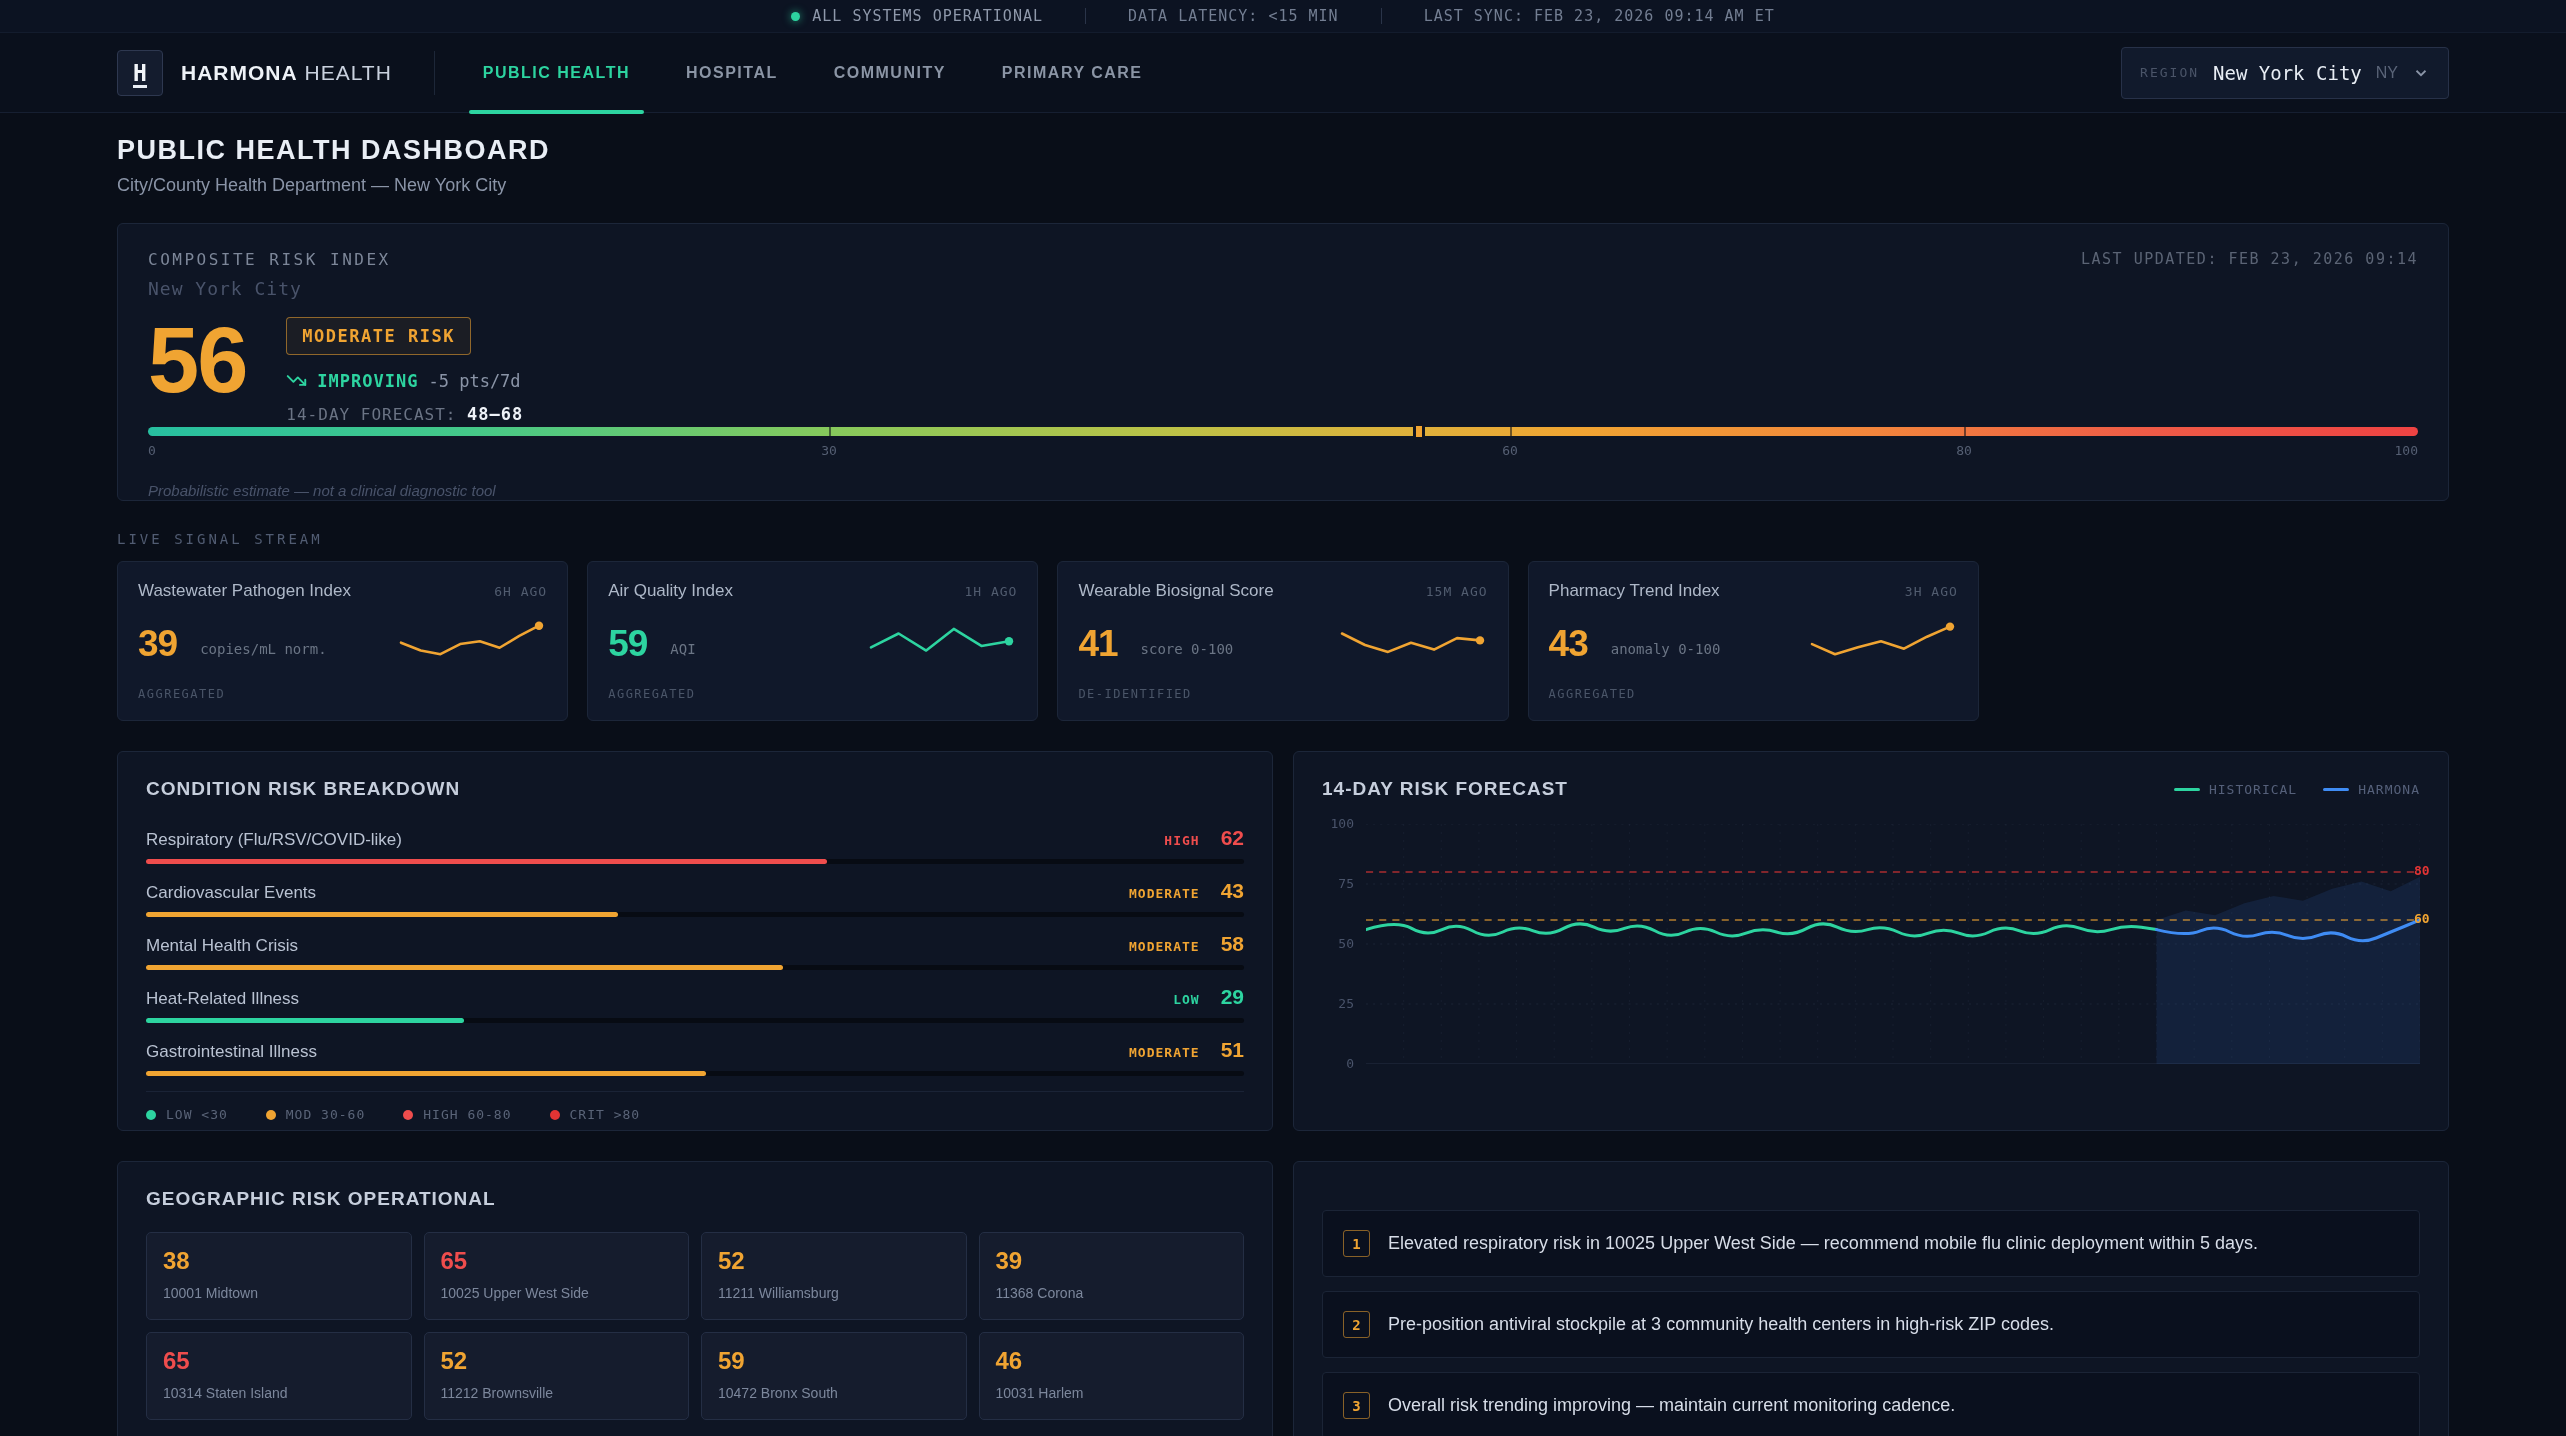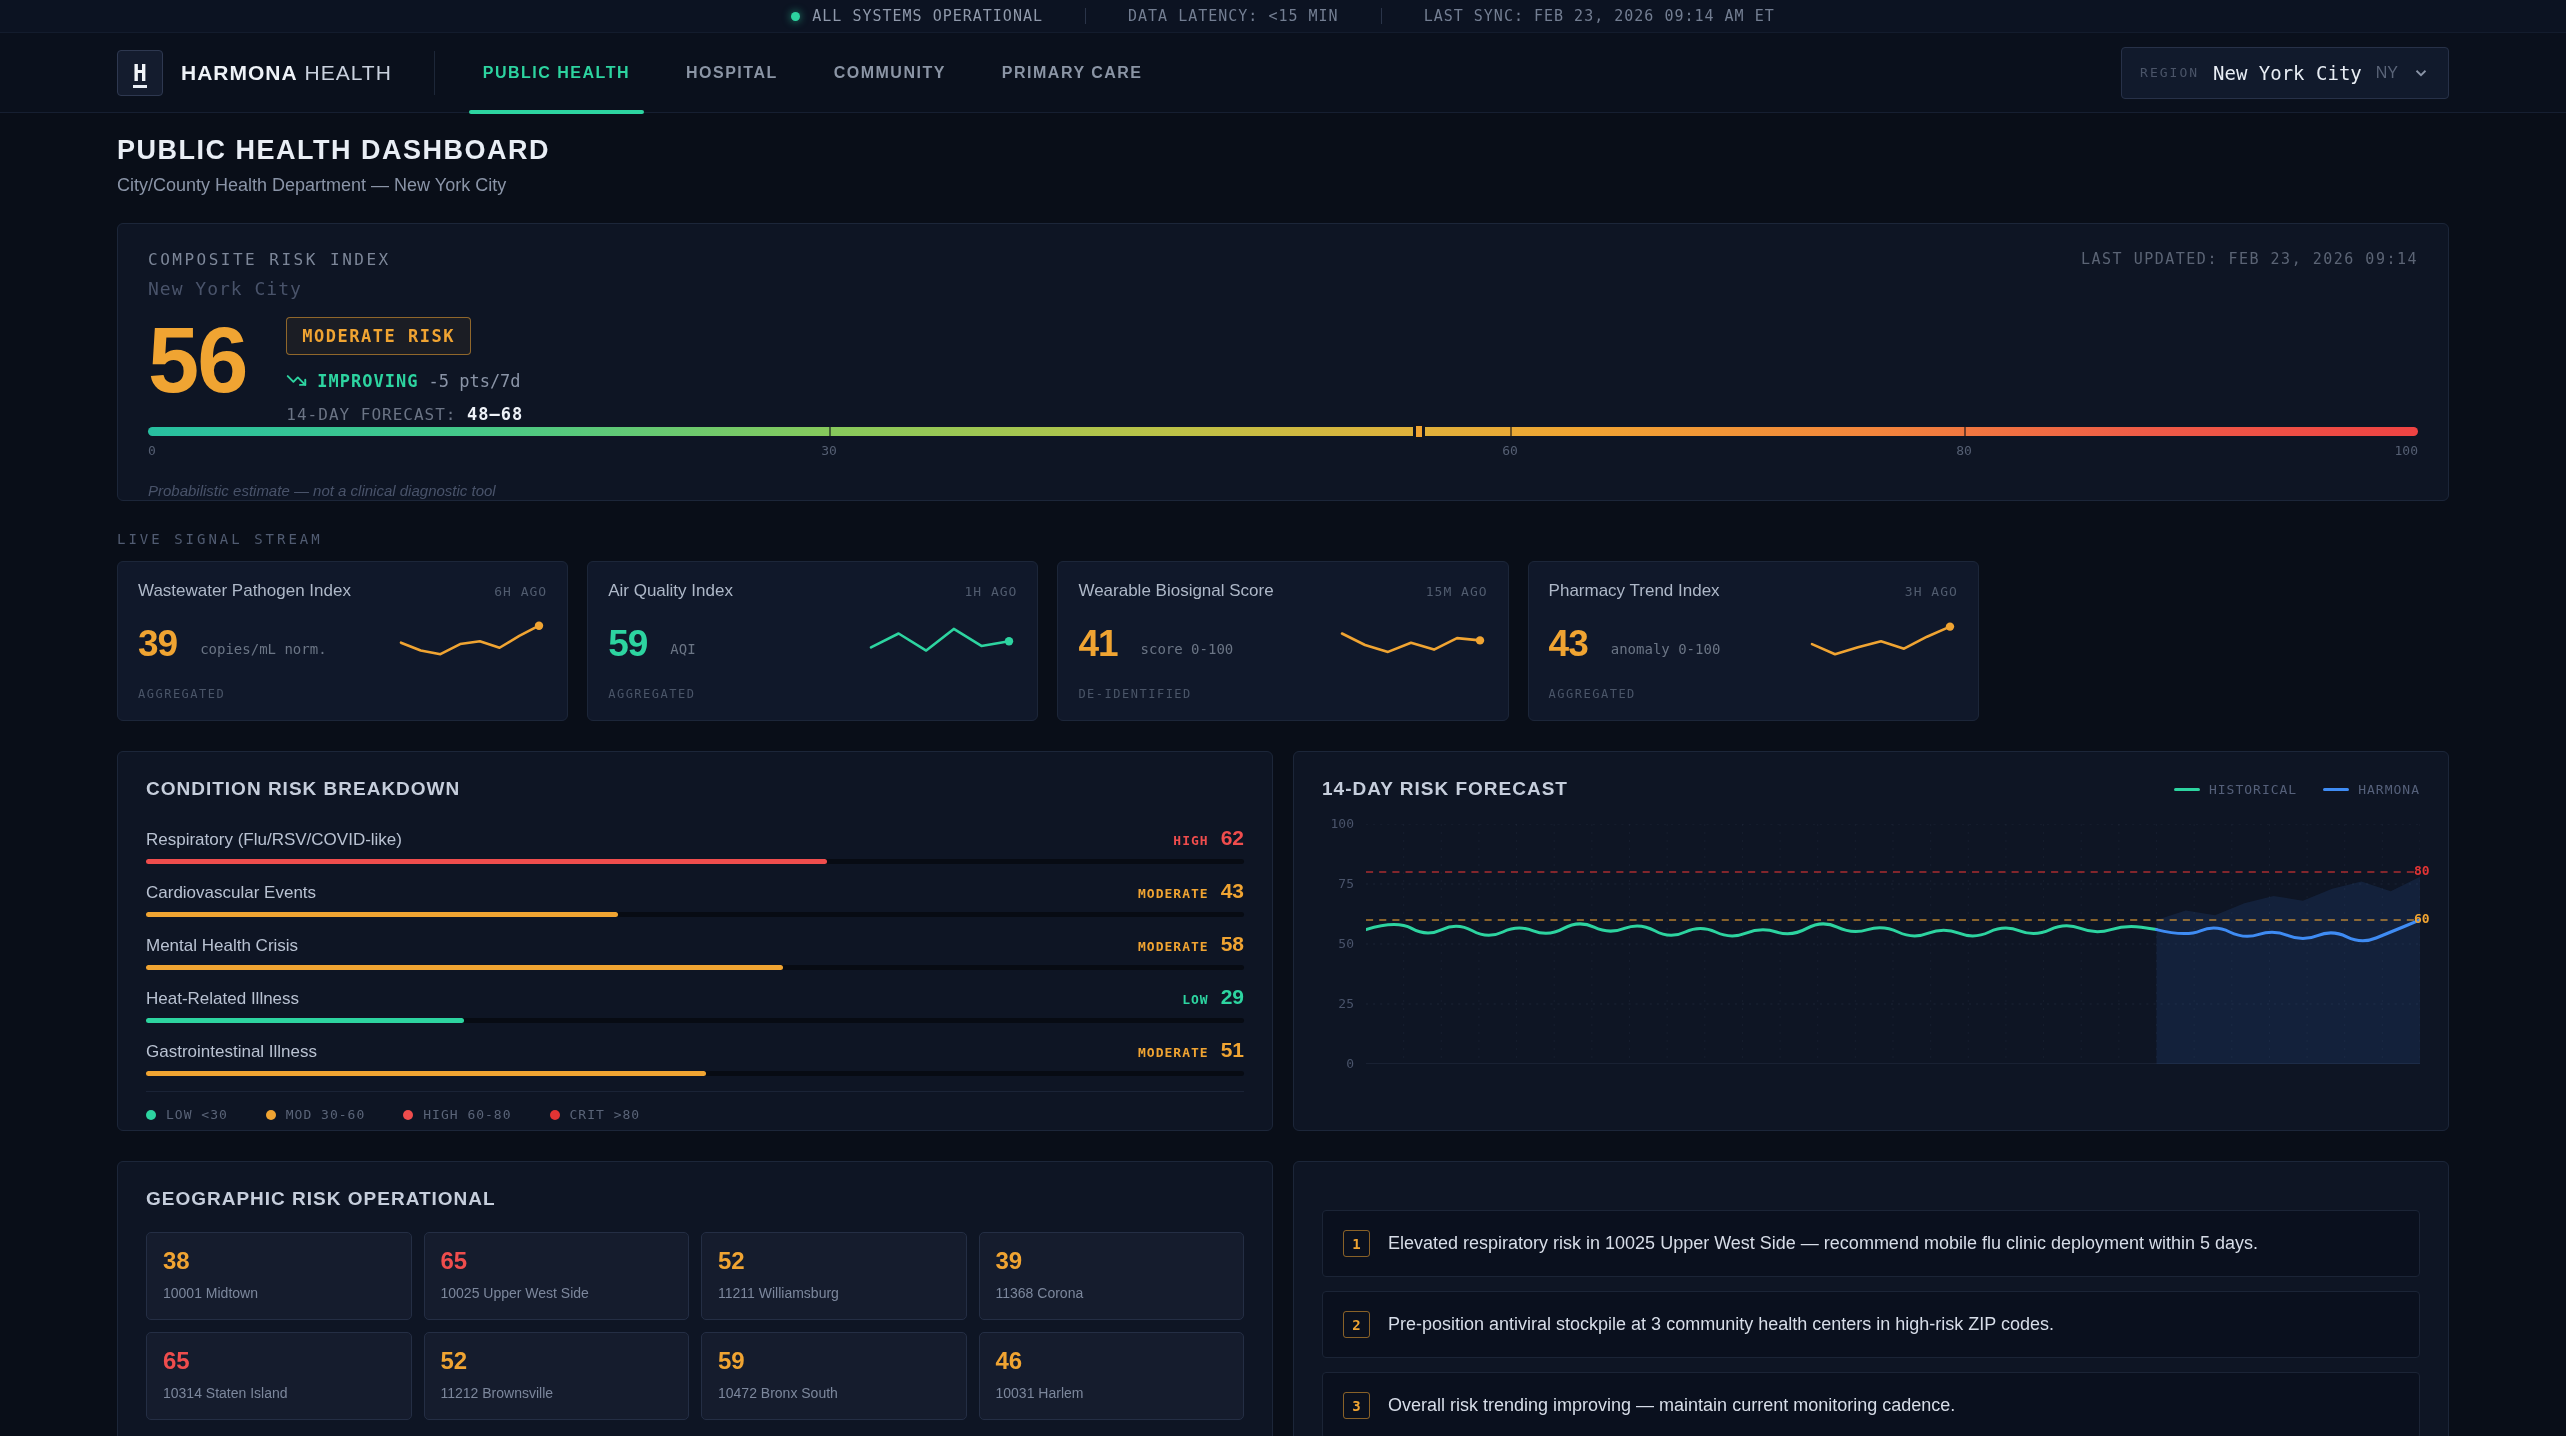--- a/index.html
+++ b/index.html
@@ -87,21 +87,21 @@
   .row-grid{margin-top:30px;display:grid;grid-template-columns:1fr 1fr;gap:20px;align-items:start;}
   .panel-card{padding:26px 28px;position:relative;overflow:hidden;}
   .panel-title{font-size:19px;font-weight:bold;letter-spacing:1px;color:#c6cedc;}
   .h380{height:380px;}
 
   
   .cond-rows{margin-top:26px;}
   .cond-row{margin-bottom:15px;}
   .cond-line{display:flex;align-items:baseline;}
   .cond-name{font-size:17px;color:#b9c2d2;}
-  .cond-right{margin-left:auto;display:flex;align-items:baseline;gap:12px;text-align:right;}
+  .cond-right{margin-left:auto;display:flex;align-items:baseline;gap:21px;text-align:right;}
   .cond-sev{font-family:var(--mono);font-size:13px;letter-spacing:1px;font-weight:bold;}
   .cond-val{font-size:21px;font-weight:bold;}
   .cond-track{margin-top:9px;height:5px;border-radius:3px;background:#070b13;}
   .cond-fill{height:5px;border-radius:3px;}
   .cond-legend{margin-top:8px;border-top:1px solid #1a2336;padding-top:15px;display:flex;gap:38px;}
   .leg-item{display:flex;align-items:center;gap:10px;font-family:var(--mono);font-size:13px;letter-spacing:1px;color:#5a6478;}
   .leg-dot{width:10px;height:10px;border-radius:50%;}
 
   
   .fc-head{display:flex;align-items:center;}

